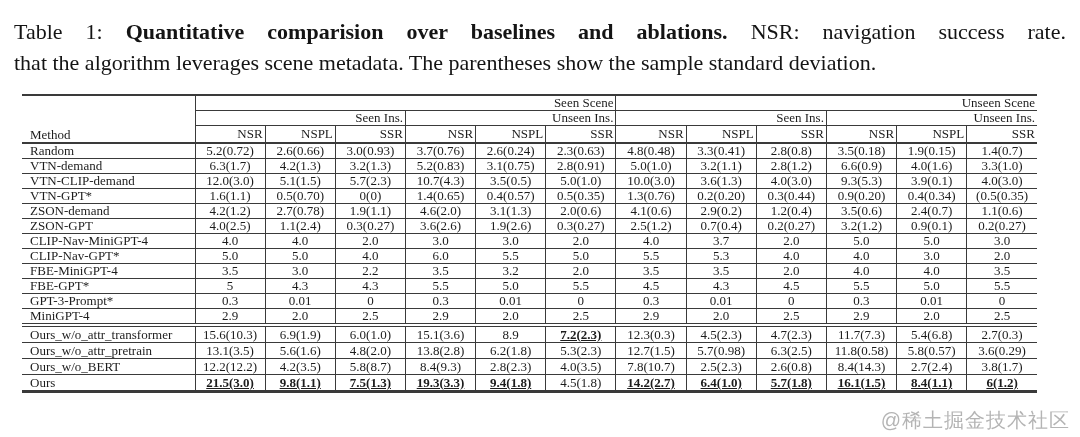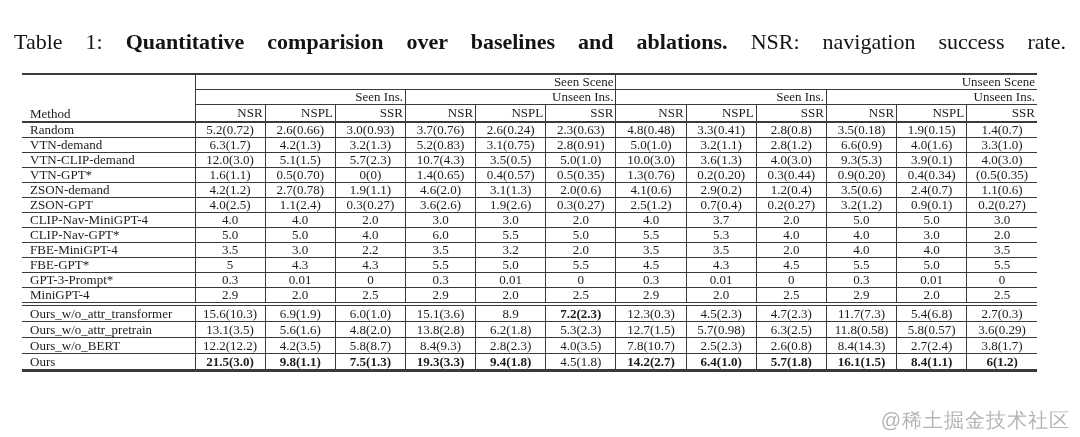--- a/index.html
+++ b/index.html
@@ -6,21 +6,21 @@
   body {
     width: 1080px; height: 437px;
     background: #ffffff;
     position: relative;
     overflow: hidden;
     font-family: "Liberation Serif", serif;
     color: #1c1c1c;
   }
   
   .caption {
-    padding: 26px 14px 0 14px;
+    padding: 16px 14px 0 14px;
     font-size: 22px;
     line-height: 31px;
     color: #141414;
   }
   .cap-line { white-space: normal; }
   .jl { text-align: justify; text-align-last: justify; }
   .caption b { font-weight: bold; }
   
   .tbl-wrap { margin: 16px 0 0 22px; }
   table.results {
@@ -49,39 +49,40 @@
     vertical-align: bottom;
     text-align: left;
     padding-left: 8px;
     margin-top: 29px;
   }
   tbody td { height: 14px; line-height: 14px; }
   tbody td.method { text-align: left; padding-left: 8px; margin-left: 48px; }
   tbody[data-name="ablations-body"] td { height: 15px; line-height: 15px; }
   tbody[data-name="ablations-body"] tr:first-child > * { border-top: 4px double #3a3a3a; }
   tbody[data-name="ablations-body"] tr:last-child  > * { border-bottom: 3px solid #3a3a3a; }
-  td.b { font-weight: bold; }
+  td.b { font-weight: bold; text-decoration: underline; }
   
   .watermark {
     position: absolute;
     right: 10px;
     bottom: 3px;
     font-size: 20px;
     letter-spacing: 1px;
     color: rgba(155,155,155,0.75);
     font-family: "Liberation Sans", sans-serif;
     pointer-events: none;
     z-index: 5;
   }
 </style>
 </head>
 <body>
 
 <div class="caption" data-name="table-caption">
   <div class="cap-line jl" data-name="caption-line-1"><span data-name="caption-label">Table 1: </span><b data-name="caption-title">Quantitative comparision over baselines and ablations.</b><span data-name="caption-rest"> NSR: navigation success rate.</span></div>
+  <div class="cap-line" data-name="caption-line-3">that the algorithm leverages scene metadata. The parentheses show the sample standard deviation.</div>
 </div>
 
 <div class="tbl-wrap" data-name="results-table-container">
   <table class="results" data-name="results-table">
     <colgroup>
       <col class="c-method">
       <col>
         <col>
         <col>
         <col>

